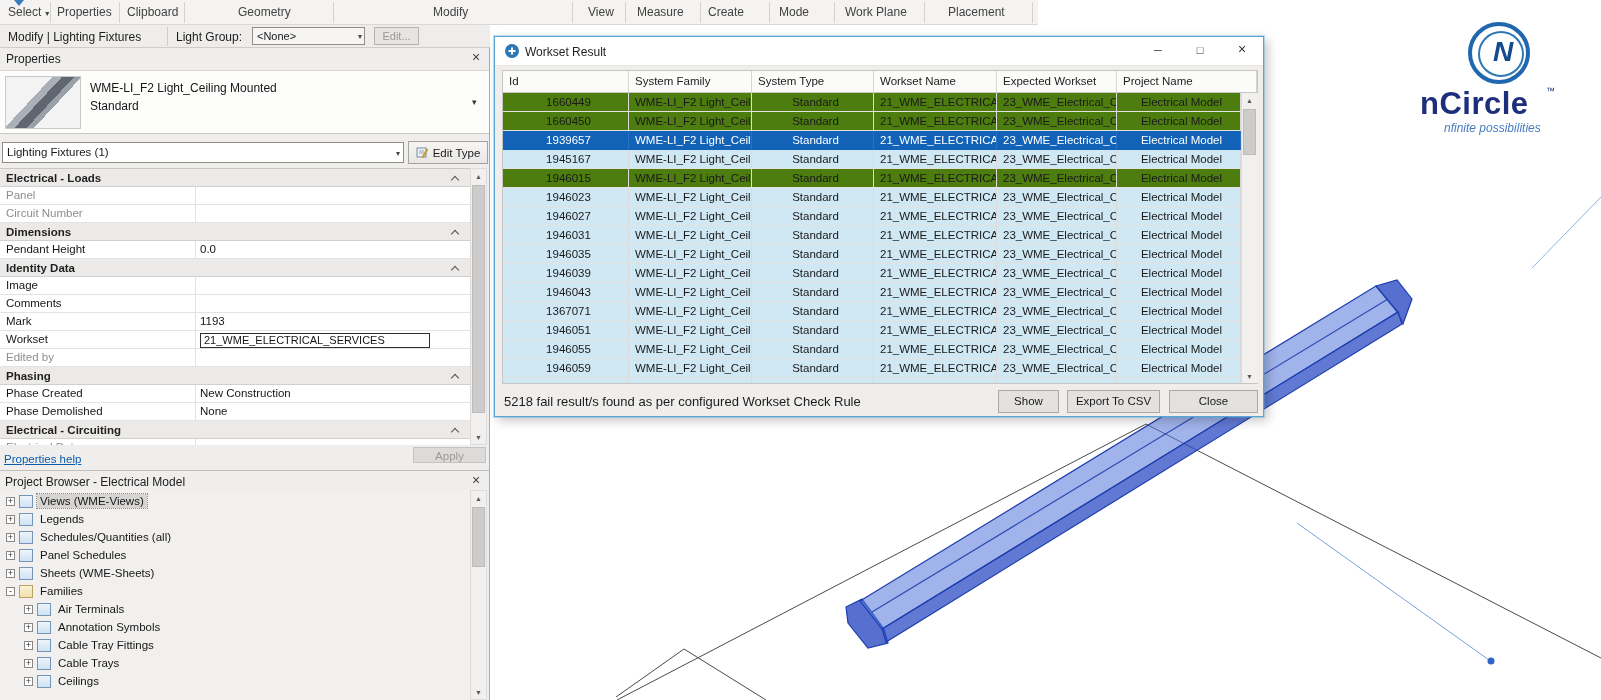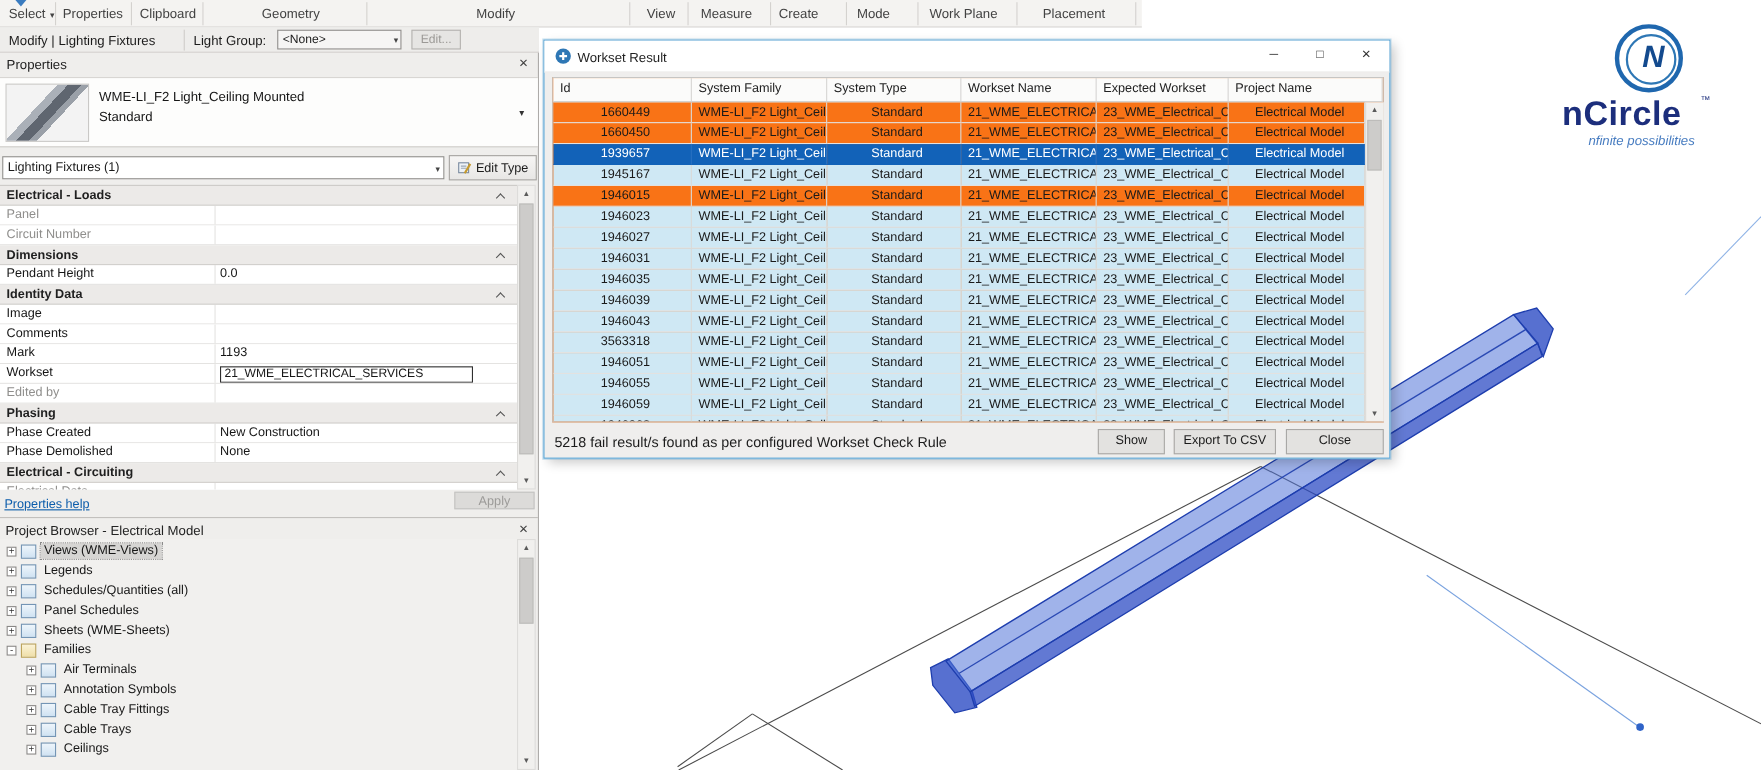--- a/index.html
+++ b/index.html
@@ -75,21 +75,21 @@
 
   
   #dialog { position: absolute; left: 494px; top: 36px; width: 770px; height: 381px; background: #efeeed; border: 1px solid #58a6d8; box-shadow: 0 0 0 1px rgba(88,166,216,.35), 4px 4px 10px rgba(0,0,0,.22); z-index: 20; }
   #dlg-titlebar { position: absolute; left: 0; top: 0; width: 768px; height: 29px; background: #fff; border-bottom: 1px solid #e8e7e5; }
   #dlg-title { position: absolute; left: 30px; top: 8px; font-size: 12px; color: #1f1f1f; }
   #dlg-icon { position: absolute; left: 9px; top: 6px; }
   .winbtns { position: absolute; right: 0; top: 0; height: 29px; display: flex; }
   .winbtn { width: 42px; height: 29px; text-align: center; font-size: 11px; color: #333; padding-top: 7px; }
   .winbtn.close { font-size: 14px; padding-top: 4px; }
 
-  #dlg-table { position: absolute; left: 7px; top: 33px; width: 756px; height: 314px; background: #f97316; border: 1px solid #c6c5c3; }
+  #dlg-table { position: absolute; left: 7px; top: 33px; width: 756px; height: 314px; background: #4d7c0f; border: 1px solid #c6c5c3; }
   .thead { display: flex; height: 22px; background: #fbfbfa; border-bottom: 1px solid #c9c8c6; }
   .th { font-size: 11.5px; color: #222; padding: 4px 0 0 6px; border-right: 1px solid #d6d5d3; overflow: hidden; white-space: nowrap; }
   .c0 { width: 126px; flex: none; } .c1 { width: 123px; flex: none; } .c2 { width: 122px; flex: none; }
   .c3 { width: 123px; flex: none; } .c4 { width: 120px; flex: none; } .c5 { flex: 1; }
   .tbody { position: absolute; left: 0; top: 22px; width: 738px; height: 290px; overflow: hidden; }
   .trow { display: flex; height: 19px; text-align: center; }
   .td { font-size: 11.5px; padding: 3px 0 0 6px; border-right: 1px solid #dbdad8; border-bottom: 1px solid #e3e2e0; overflow: hidden; white-space: nowrap; height: 19px; }
   .trow.shaded .td { background: #cfe8f4; }
   .trow.sel .td { background: #1262b8; color: #fff; border-right-color: #2a72c4; border-bottom-color: #1262b8; }
   #tbl-scroll { left: 738px; top: 22px; height: 290px; border: none; border-left: 1px solid #dddcda; }
@@ -448,21 +448,21 @@
         </div>
       <div class="trow shaded">
           <span class="td c0">1946043</span>
           <span class="td c1">WME-LI_F2 Light_Ceili</span>
           <span class="td c2">Standard</span>
           <span class="td c3">21_WME_ELECTRICAL_</span>
           <span class="td c4">23_WME_Electrical_Cei</span>
           <span class="td c5">Electrical Model</span>
         </div>
       <div class="trow shaded">
-          <span class="td c0">3563318</span>
+          <span class="td c0">1367071</span>
           <span class="td c1">WME-LI_F2 Light_Ceili</span>
           <span class="td c2">Standard</span>
           <span class="td c3">21_WME_ELECTRICAL_</span>
           <span class="td c4">23_WME_Electrical_Cei</span>
           <span class="td c5">Electrical Model</span>
         </div>
       <div class="trow shaded">
           <span class="td c0">1946051</span>
           <span class="td c1">WME-LI_F2 Light_Ceili</span>
           <span class="td c2">Standard</span>

